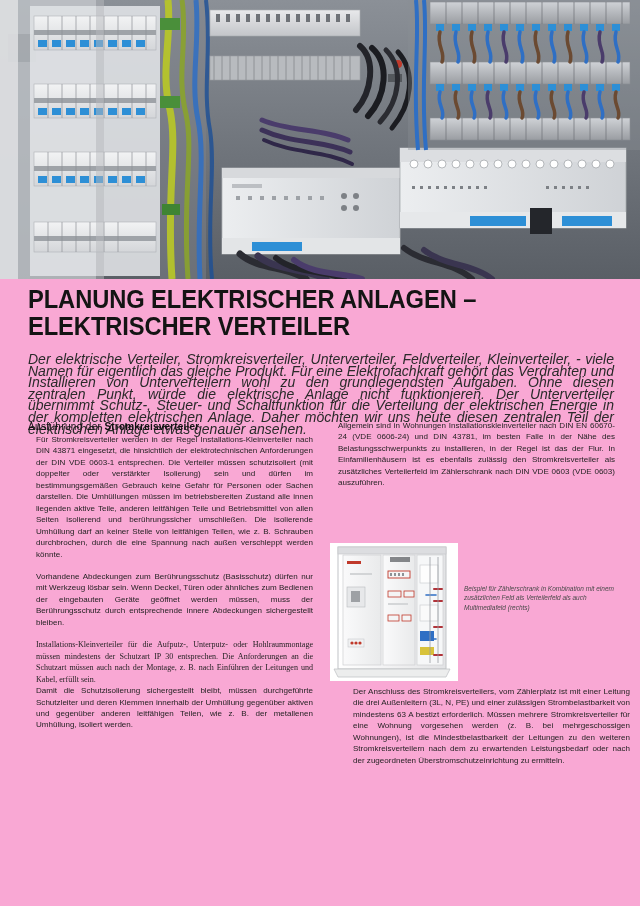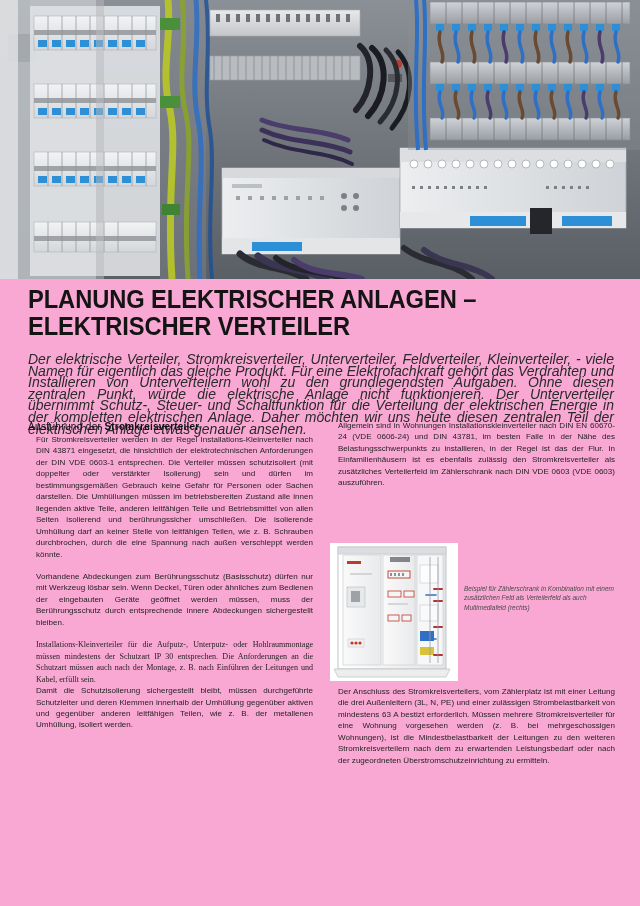--- a/index.html
+++ b/index.html
@@ -47,21 +47,21 @@
   p.body.tight{margin-bottom:0;font-family:Liberation Serif, serif;}
 
   
   .fig{position:absolute;left:330px;top:543px;width:128px;height:138px;}
   .fig svg{display:block;width:128px;height:138px;}
   .fig-cap{
     position:absolute;left:464px;top:584px;width:160px;
     font-style:italic;font-size:6.5px;line-height:9.4px;color:#4a4a4a;
     text-align:left;
   }
-  .txt-after-fig{position:absolute;left:330px;top:686px;width:285px;font-size:8.05px;line-height:11.45px;text-align:justify;color:#1f1f1f;}
+  .txt-after-fig{position:absolute;left:345px;top:686px;width:285px;font-size:8.05px;line-height:11.45px;text-align:justify;color:#1f1f1f;}
 </style>
 </head>
 <body>
 
 <div class="page">
 
   <div class="hero">
     <svg viewBox="0 0 640 279" preserveAspectRatio="none">
       <defs>
         <linearGradient id="bgGrad" x1="0" y1="0" x2="0" y2="1">

